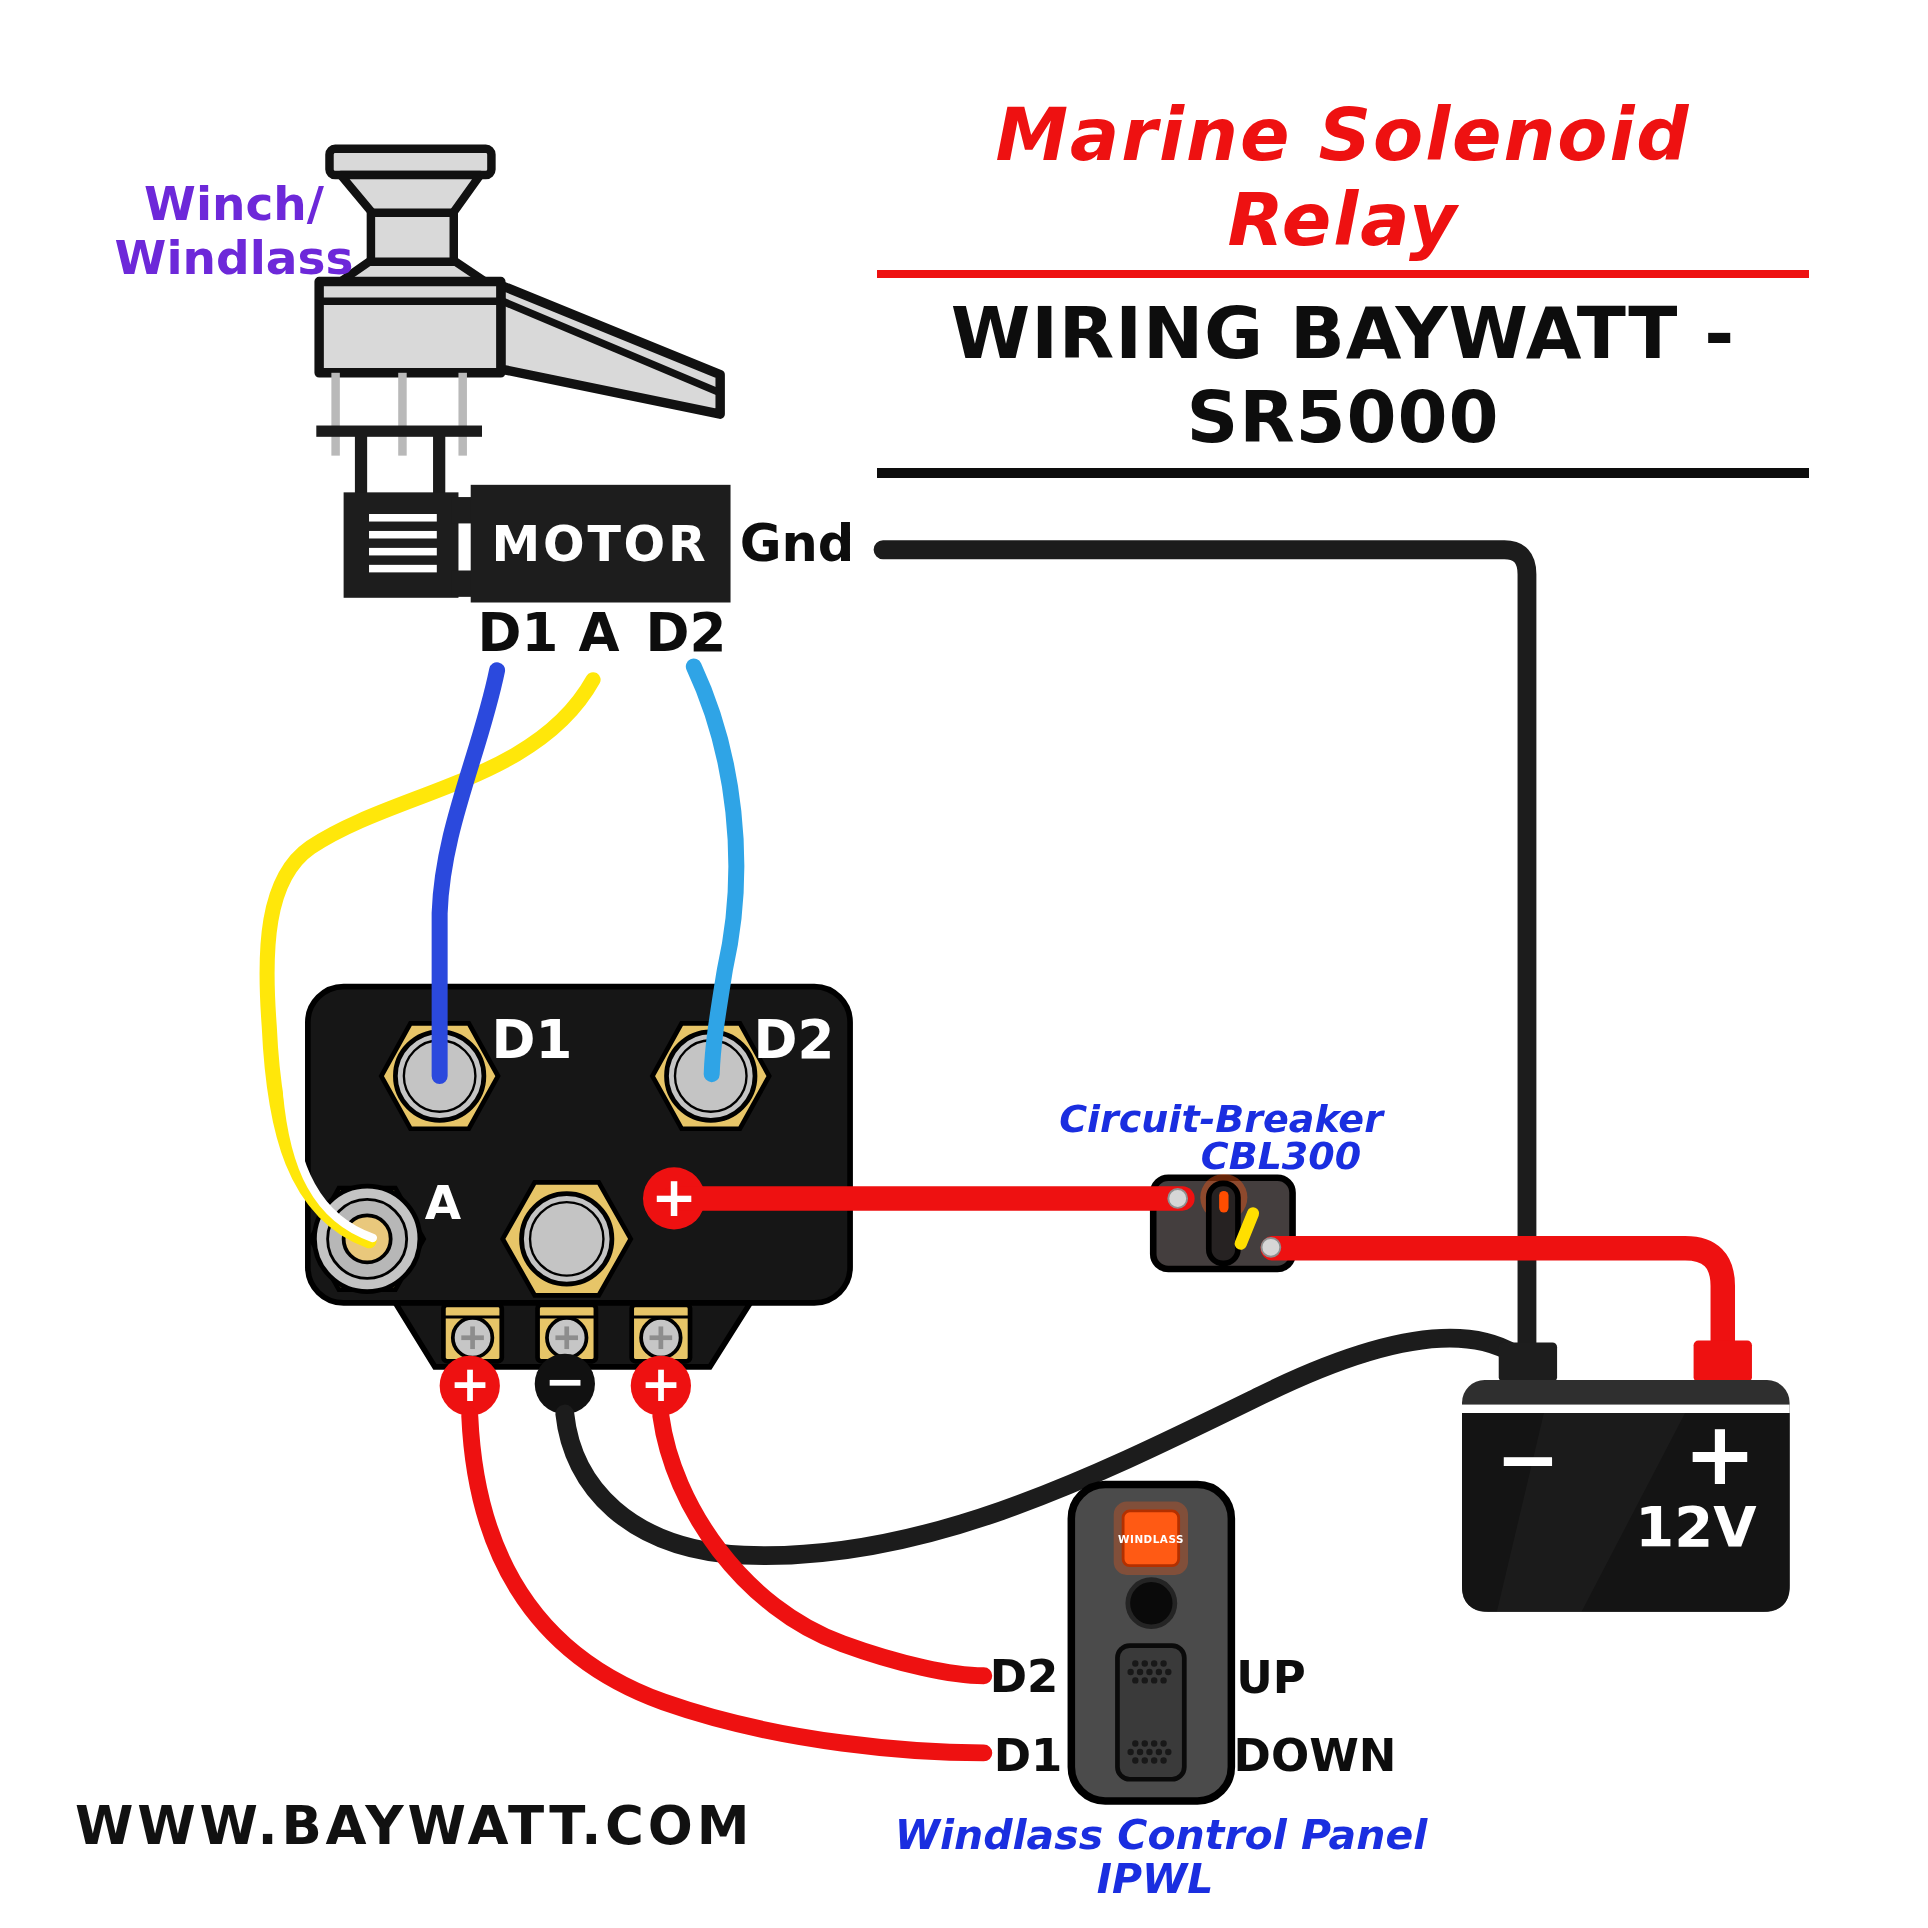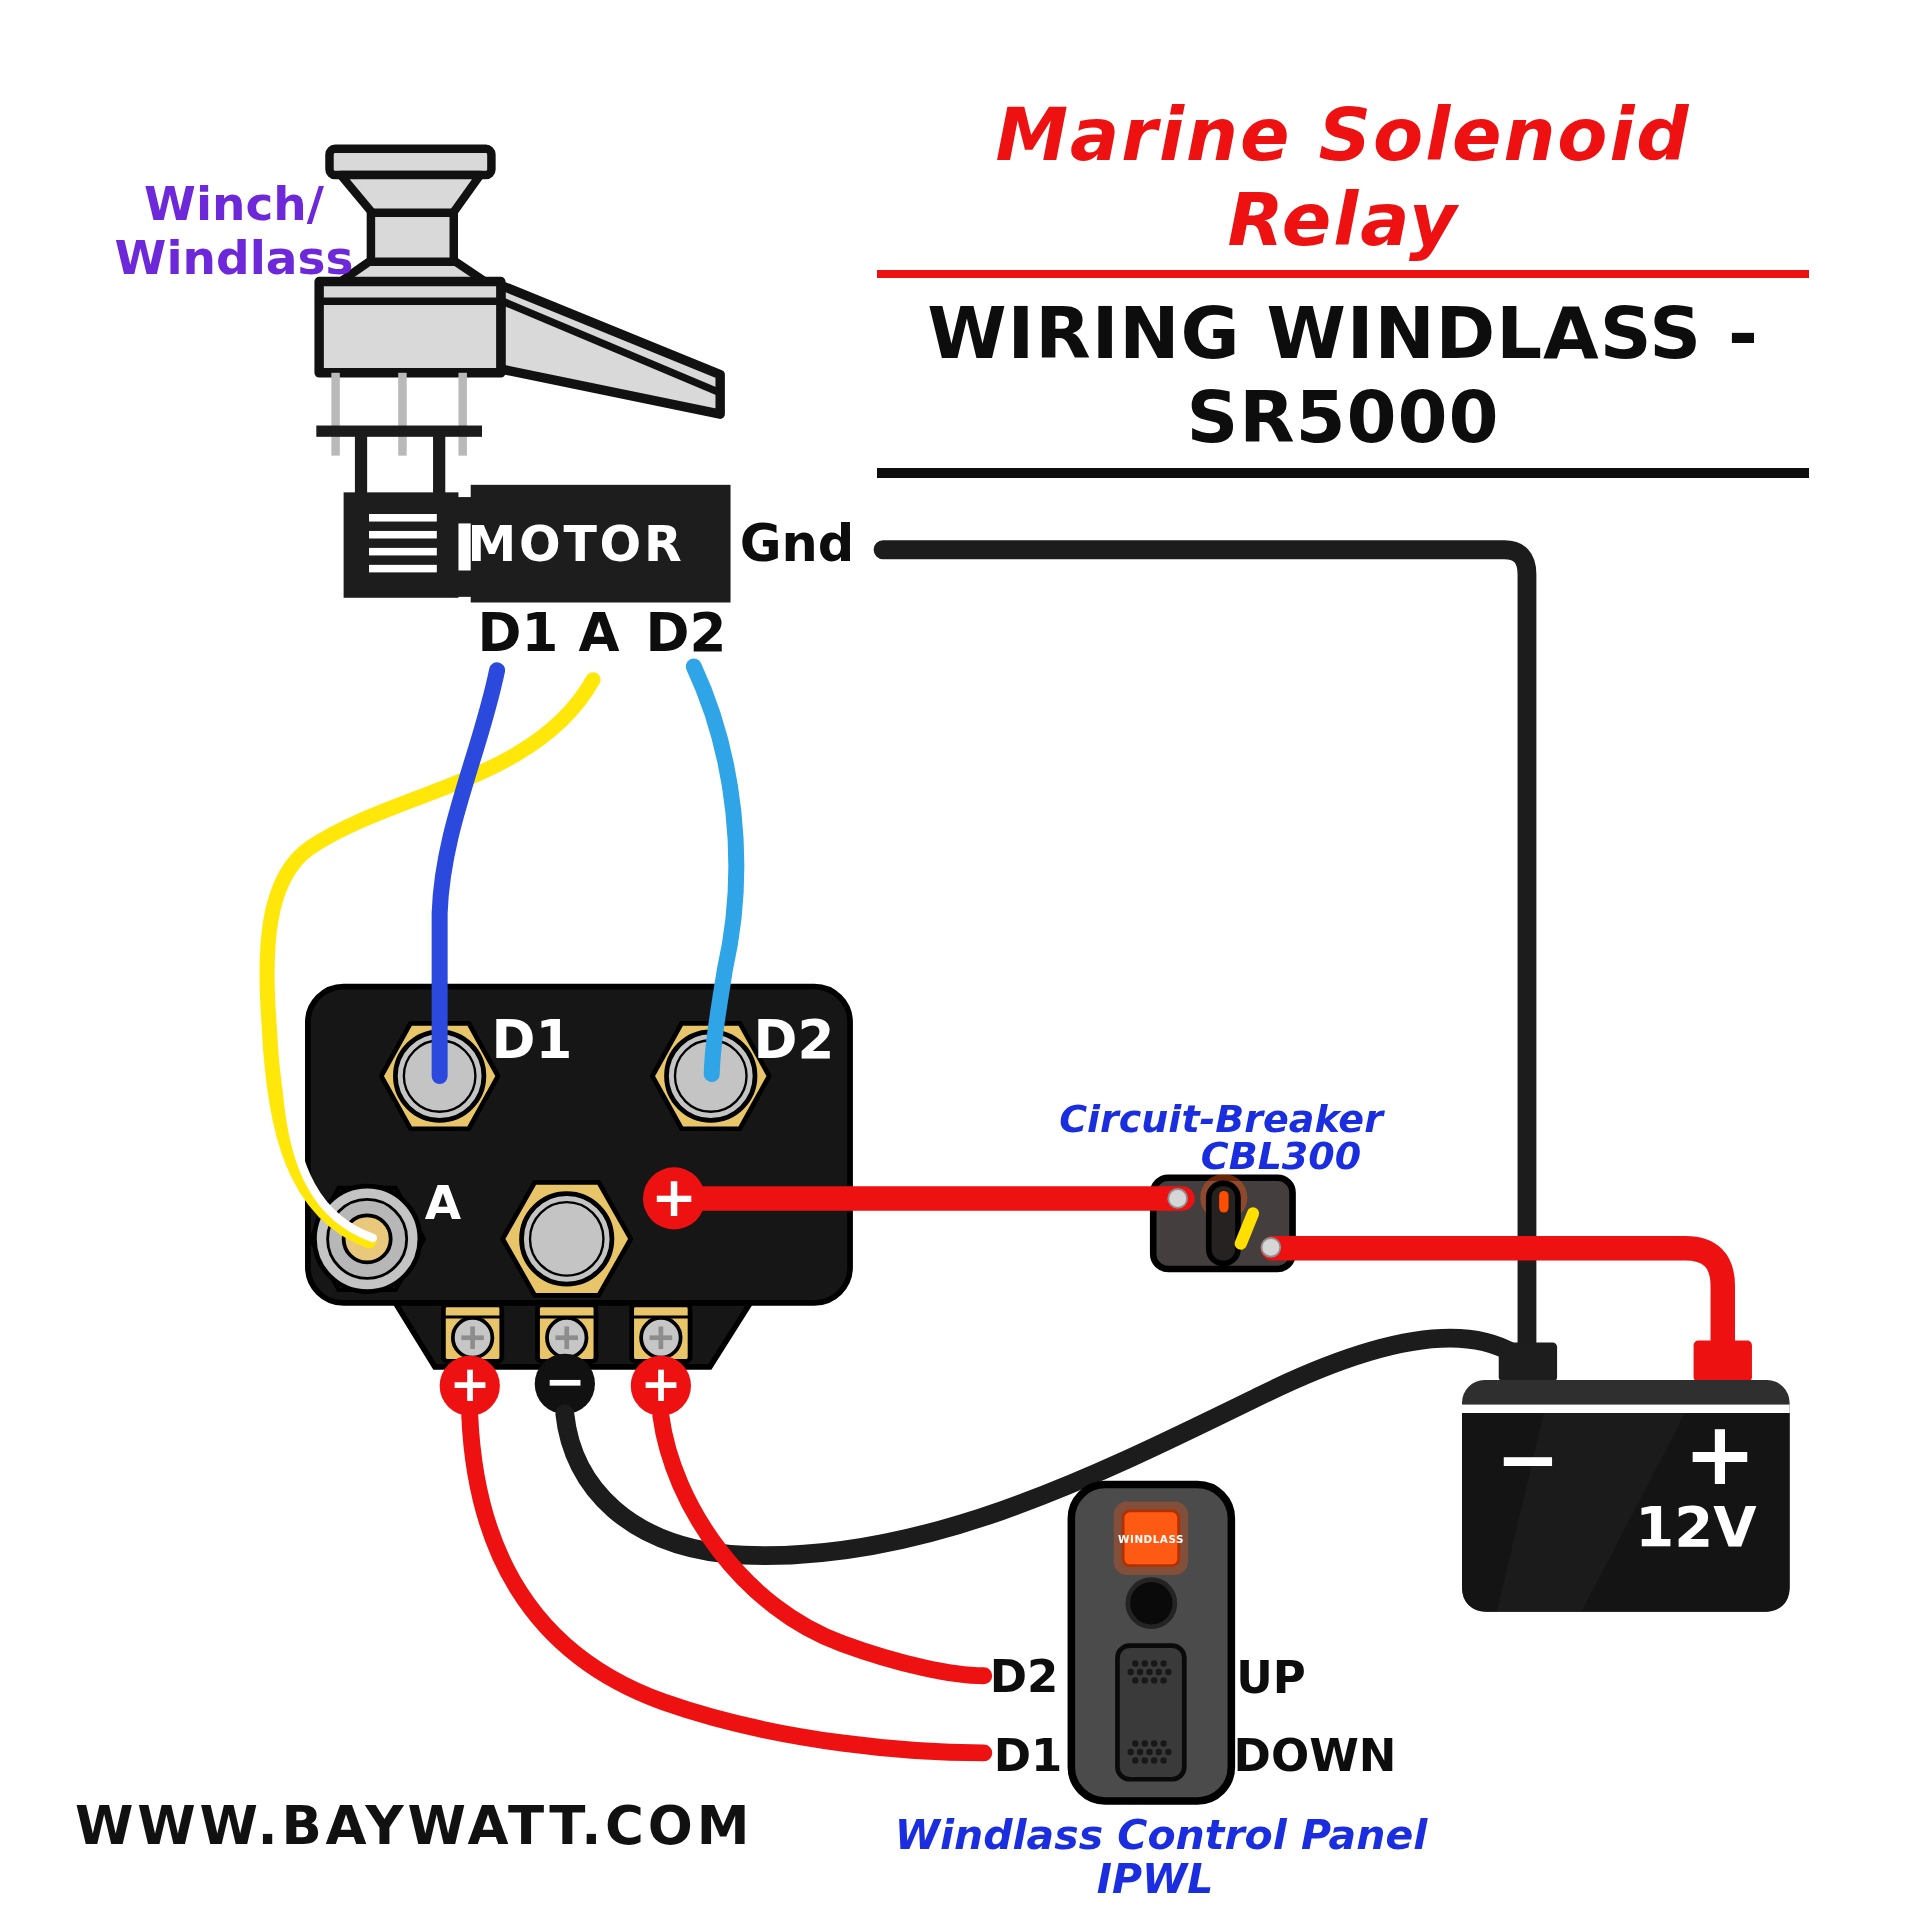--- a/index.html
+++ b/index.html
@@ -184,29 +184,29 @@
       <circle cx="1206" cy="1870" r="3.4"></circle>
           <circle cx="1216" cy="1870" r="3.4"></circle>
           <circle cx="1226" cy="1870" r="3.4"></circle>
           <circle cx="1236" cy="1870" r="3.4"></circle>
     </g>
   </g>
 </svg>
 
 <div class="hdr">
   <div><span class="title">Marine Solenoid Relay</span></div>
-  <div><span class="subtitle">WIRING WINDLASS - SR5000</span></div>
+  <div><span class="subtitle">WIRING BAYWATT - SR5000</span></div>
 </div>
 
 <div class="winchlab">
   <div>Winch/</div>
   <div>Windlass</div>
 </div>
 
-<div class="t wt" style="left:576px;top:544px;font-size:49px;letter-spacing:2.8px;">MOTOR</div>
+<div class="t wt" style="left:600px;top:544px;font-size:49px;letter-spacing:2.8px;">MOTOR</div>
 <div class="t bk" style="left:797px;top:543px;font-size:51px;">Gnd</div>
 <div class="t bk" style="left:518px;top:632px;font-size:53px;">D1</div>
 <div class="t bk" style="left:599px;top:632px;font-size:53px;">A</div>
 <div class="t bk" style="left:686px;top:632px;font-size:53px;">D2</div>
 
 <div class="t wt" style="left:532px;top:1039px;font-size:53px;">D1</div>
 <div class="t wt" style="left:794px;top:1039px;font-size:53px;">D2</div>
 <div class="t wt" style="left:443px;top:1202px;font-size:47px;">A</div>
 <div class="t wt" style="left:674px;top:1197px;font-size:55px;">+</div>
 <div class="t wt" style="left:470px;top:1384px;font-size:49px;">+</div>

